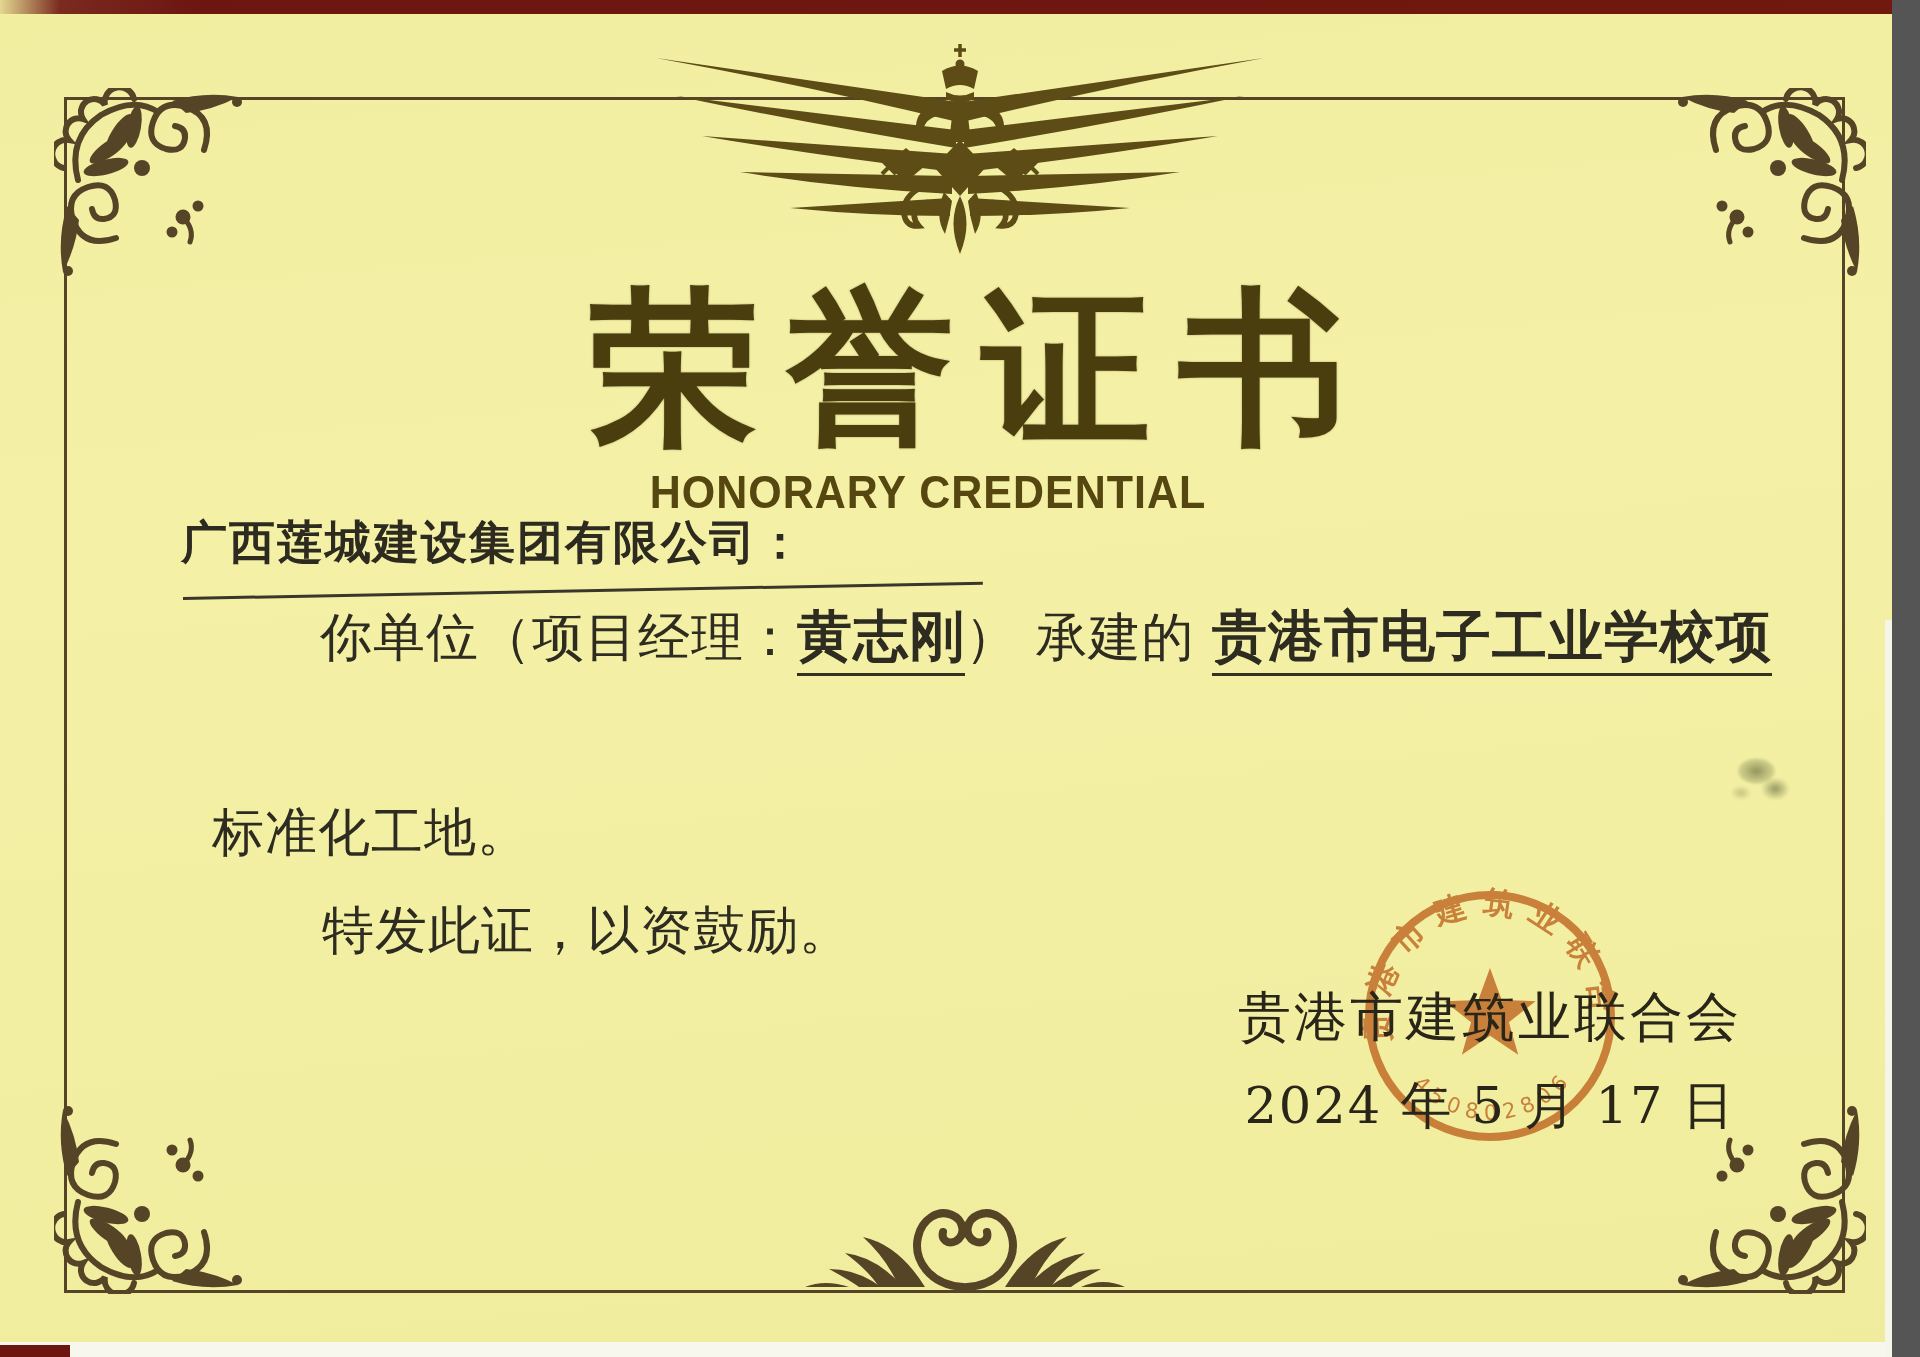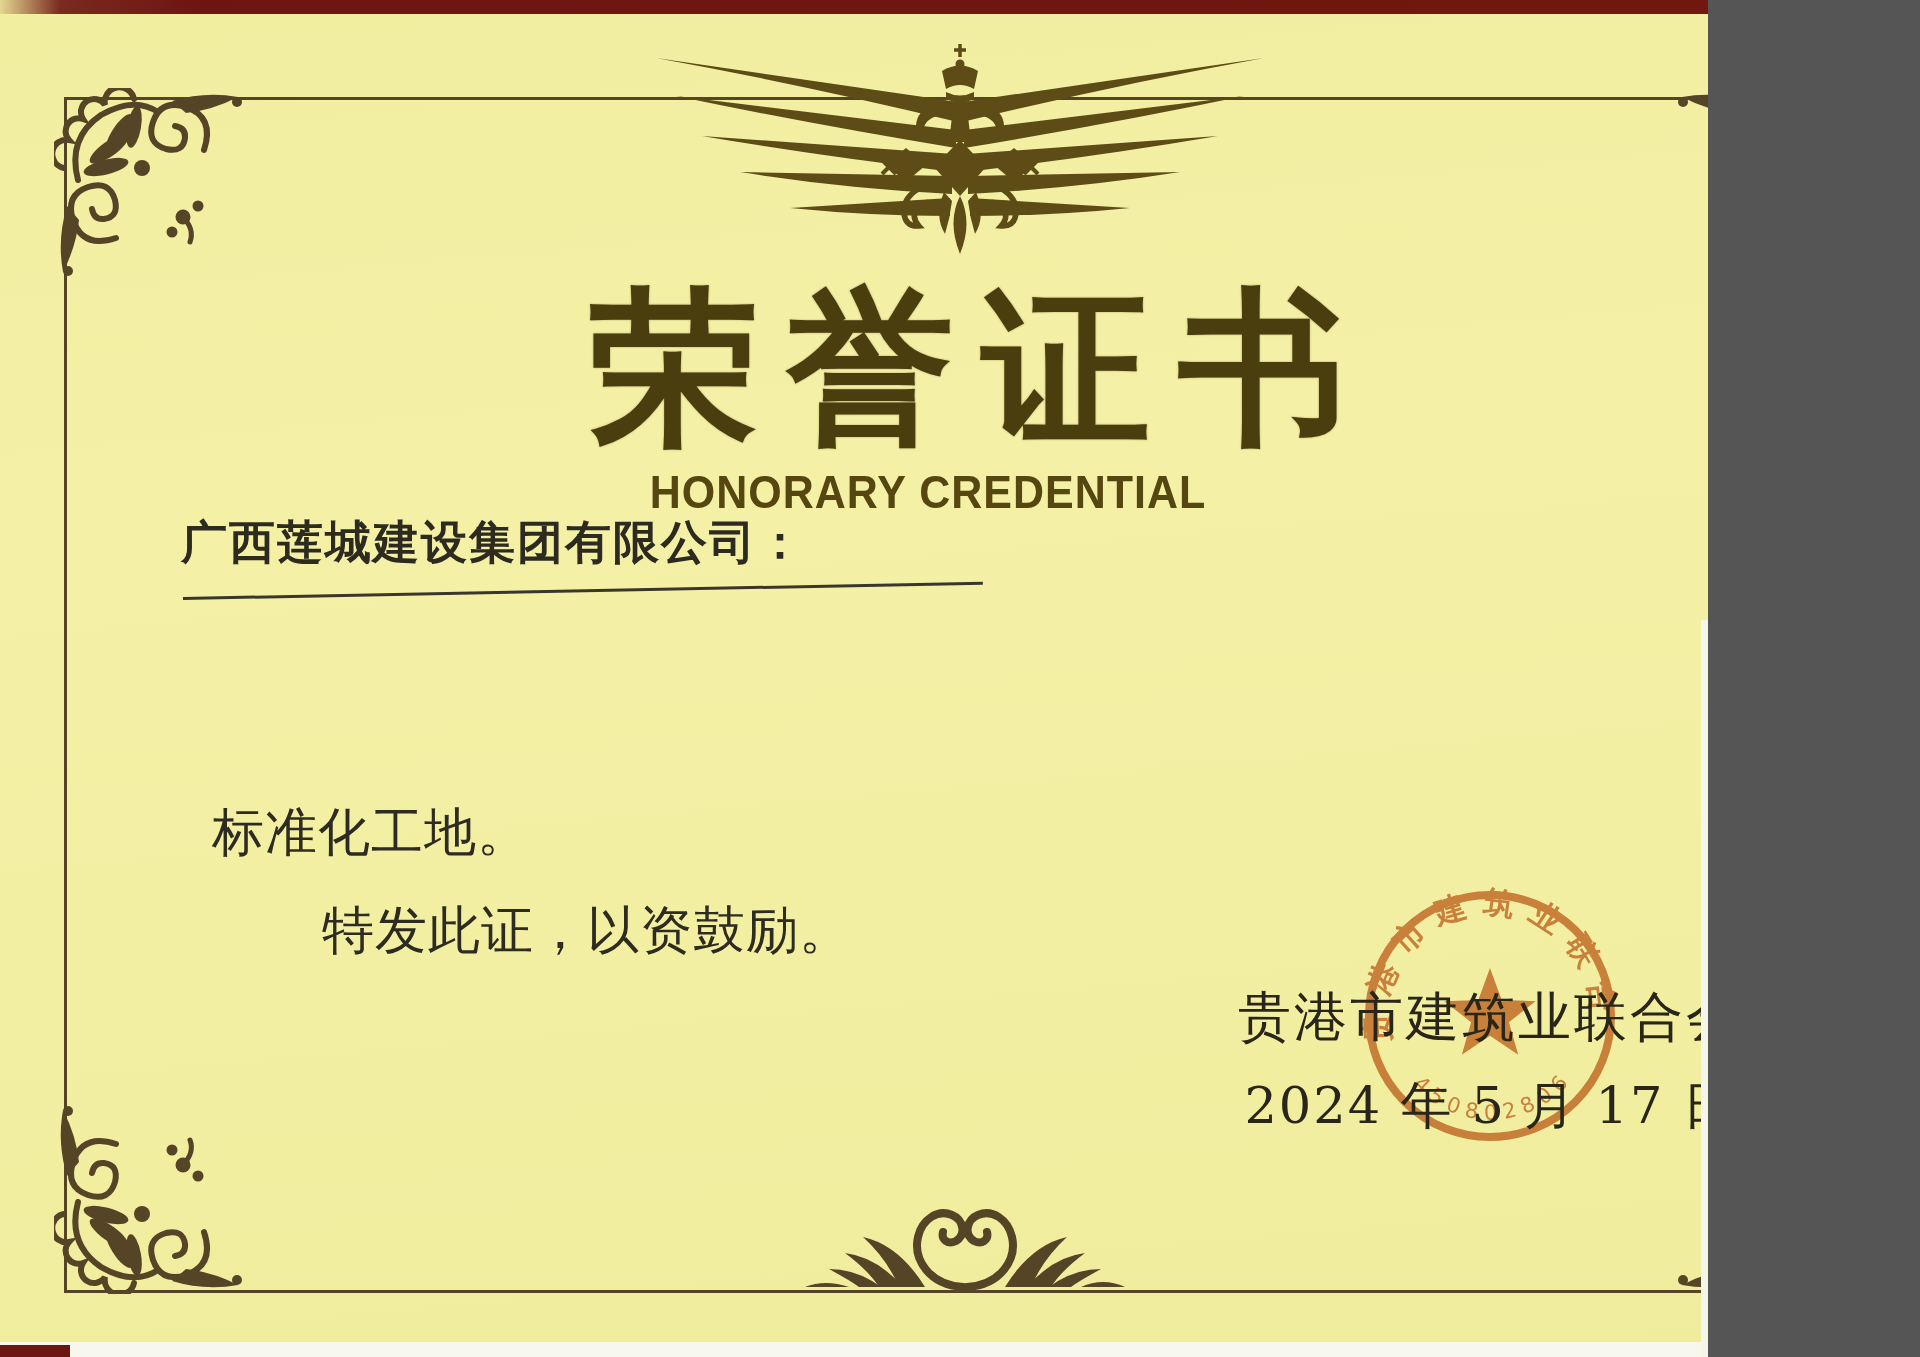--- a/index.html
+++ b/index.html
@@ -1,18 +1,18 @@
 <!DOCTYPE html>
 <html><head>
 <meta charset="utf-8">
 <style>
   html,body{margin:0;padding:0;background:#555;}
   .cert{
     position:relative;
-    width:1708px;height:1357px;
+    width:1892px;height:1357px;
     background:linear-gradient(175deg,#f1eea0 0%,#f4f1a7 35%,#f2efa2 70%,#efec9d 100%);
     overflow:hidden;
     font-family:"DejaVu Serif","Liberation Serif",serif;
   }
   
   .edge-top{position:absolute;left:0;top:0;width:1920px;height:14px;
     background:linear-gradient(to right, rgba(109,21,17,.1) 0,rgba(109,21,17,.9) 60px,#6d1511 200px,#71180f 100%);}
   .edge-bottom-white{position:absolute;left:0;bottom:0;width:1920px;height:15px;background:#f8f7ee;}
   .edge-bottom-red{position:absolute;left:0;bottom:0;width:70px;height:12px;background:#6d1511;}
   .edge-right-white{position:absolute;right:0;top:620px;width:7px;bottom:0;background:#f6f5ea;}
@@ -171,20 +171,21 @@
       <path d="M386,116 l14,14 M400,116 l-14,14" stroke="#5d4c15" stroke-width="4" fill="none"></path>
     </g>
   </svg>
 
   <div class="title">荣誉证书</div>
   <div class="subtitle">HONORARY CREDENTIAL</div>
 
   <div class="recipient">广西莲城建设集团有限公司：</div>
   <div class="recipient-underline"></div>
 
+  <div class="bodyline l1"><span>你单位（项目经理：</span><span class="em">黄志刚</span><span>） 承建的 </span><span class="em">贵港市电子工业学校项</span></div>
 
 
   <div class="bodyline l4">特发此证，以资鼓励。</div>
 
   <div class="bodyline l3"><span>标准化工地。</span></div>
 
   <svg class="seal" width="300" height="300" viewBox="-150 -150 300 300">
     <g opacity="0.9">
       <circle cx="0" cy="0" r="121" fill="none" stroke="#c96a30" stroke-width="8"></circle>
       <defs>

